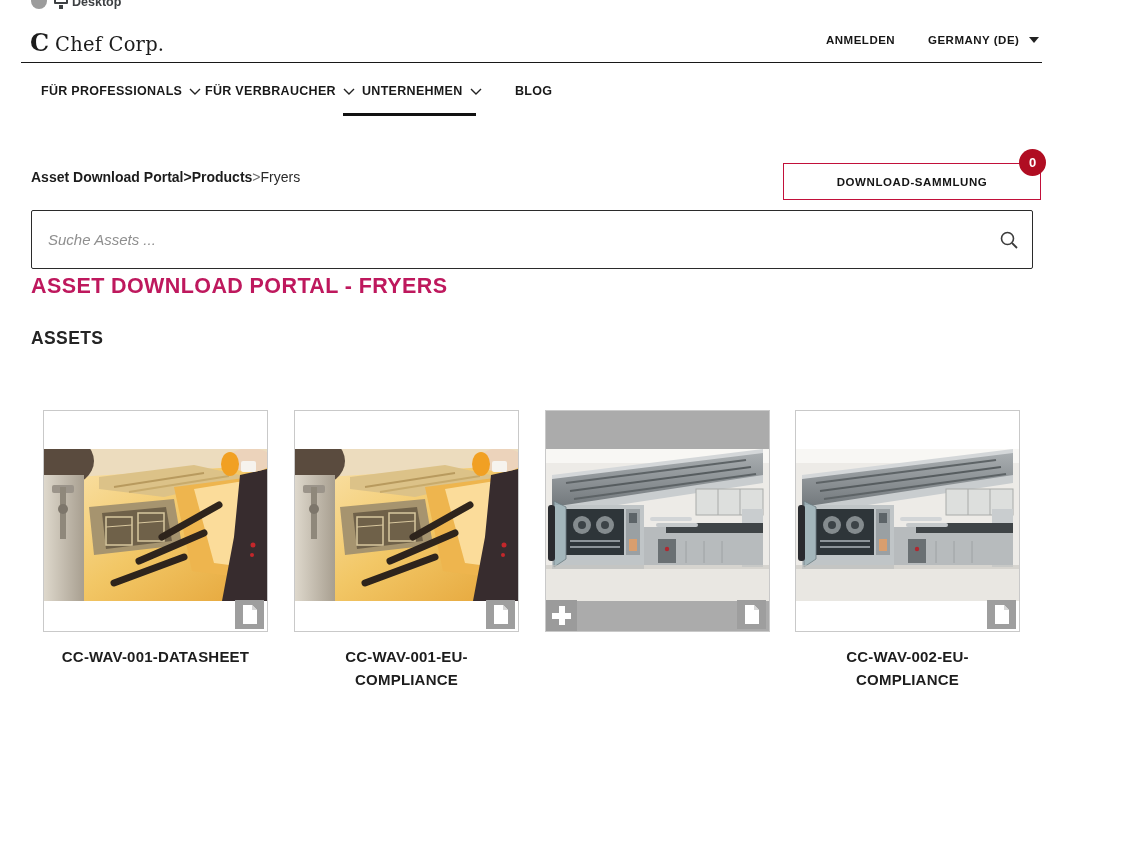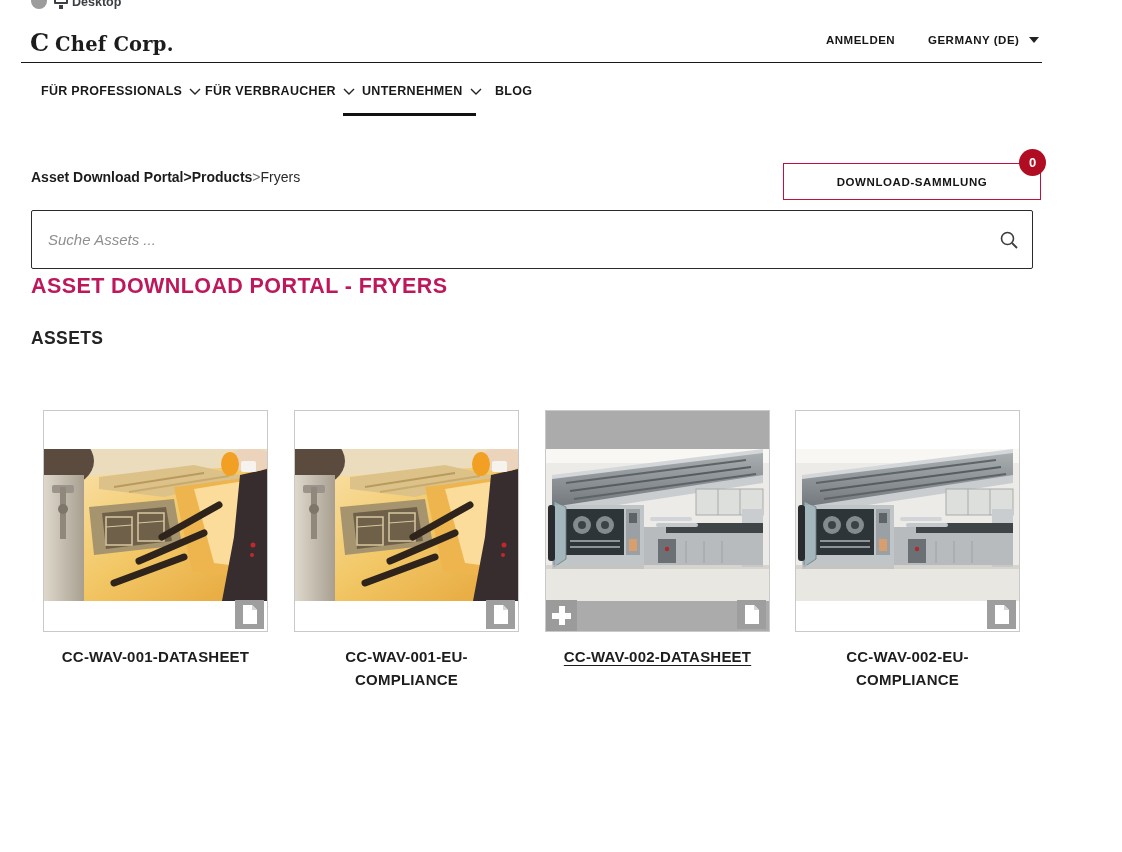--- a/index.html
+++ b/index.html
@@ -15,21 +15,21 @@
   
   .os-strip { position:absolute; left:0; top:0; width:1122px; height:11px; overflow:hidden; }
   .os-dot { position:absolute; left:31px; top:-7px; width:16px; height:16px; border-radius:50%; background:#9c9c9c; }
   .os-monitor { position:absolute; left:54px; top:-6px; width:14px; height:10px; border:2px solid #3d4043; border-radius:1px; background:#fff; }
   .os-monitor:after { content:""; position:absolute; left:3px; top:9px; width:4px; height:4px; background:#3d4043; }
   .os-label { position:absolute; left:72px; top:-5px; font-size:12.5px; font-weight:bold; color:#3d4043; }
 
   
   .logo { position:absolute; left:30px; top:28px; display:flex; align-items:baseline; cursor:pointer; }
   .logo-mark { font-family:"DejaVu Serif", serif; font-weight:bold; font-size:24px; letter-spacing:-1px; }
-  .logo-text { font-family:"DejaVu Serif", serif; font-weight:bold; font-size:19.5px; margin-left:7px; letter-spacing:.2px; }
+  .logo-text { font-family:"DejaVu Serif", serif; font-weight:normal; font-size:19.5px; margin-left:7px; letter-spacing:.2px; }
   .hdr-link { position:absolute; top:34px; font-size:11.5px; font-weight:bold; letter-spacing:.5px; color:#161616; cursor:pointer; }
   .hdr-login { left:826px; }
   .hdr-region { left:928px; display:flex; align-items:center; }
   .tri-down { width:0; height:0; border-left:5px solid transparent; border-right:5px solid transparent; border-top:6px solid #222; margin-left:10px; }
   .hdr-rule { position:absolute; left:21px; top:62px; width:1021px; height:1px; background:#181818; }
 
   
   .nav-item { position:absolute; top:84px; display:flex; align-items:center; font-size:12.5px; font-weight:bold; letter-spacing:.3px; color:#191919; cursor:pointer; }
   .nav-chev { margin-left:7px; display:inline-block; }
   .nav-underline { position:absolute; left:343px; top:113px; width:133px; height:3px; background:#111; }
@@ -198,21 +198,21 @@
   <svg class="nav-chev" width="12" height="7" viewBox="0 0 12 7">
       <polyline points="1,1 6,6 11,1" fill="none" stroke="#222" stroke-width="1.4"></polyline>
     </svg>
 </div>
 <div class="nav-item" style="left:362px">
   <span>UNTERNEHMEN</span>
   <svg class="nav-chev" width="12" height="7" viewBox="0 0 12 7">
       <polyline points="1,1 6,6 11,1" fill="none" stroke="#222" stroke-width="1.4"></polyline>
     </svg>
 </div>
-<div class="nav-item" style="left:495px">
+<div class="nav-item" style="left:515px">
   <span>BLOG</span>
 </div>
 <div class="nav-underline"></div>
 
 <div class="breadcrumb">
   <span class="bc-link">Asset Download Portal</span>
   <span class="bc-sep-b">&gt;</span>
   <span class="bc-link">Products</span>
   <span class="bc-sep">&gt;</span>
   <span class="bc-current">Fryers</span>
@@ -269,21 +269,20 @@
           <use href="#kitchen-art"></use>
         </svg>
       </div>
     <svg class="plus-icon" viewBox="0 0 31 31">
         <use href="#plus-art"></use>
       </svg>
     <svg class="doc-icon" viewBox="0 0 29 29">
         <use href="#doc-art"></use>
       </svg>
   </div>
-  <div class="asset-label selected">CC-WAV-002-DATASHEET</div>
 </div>
 
 <div class="asset-col col-3">
   <div class="asset-card">
     <div class="asset-img">
         <svg viewBox="0 0 223 152">
           <use href="#kitchen-art"></use>
         </svg>
       </div>
     <svg class="doc-icon" viewBox="0 0 29 29">

